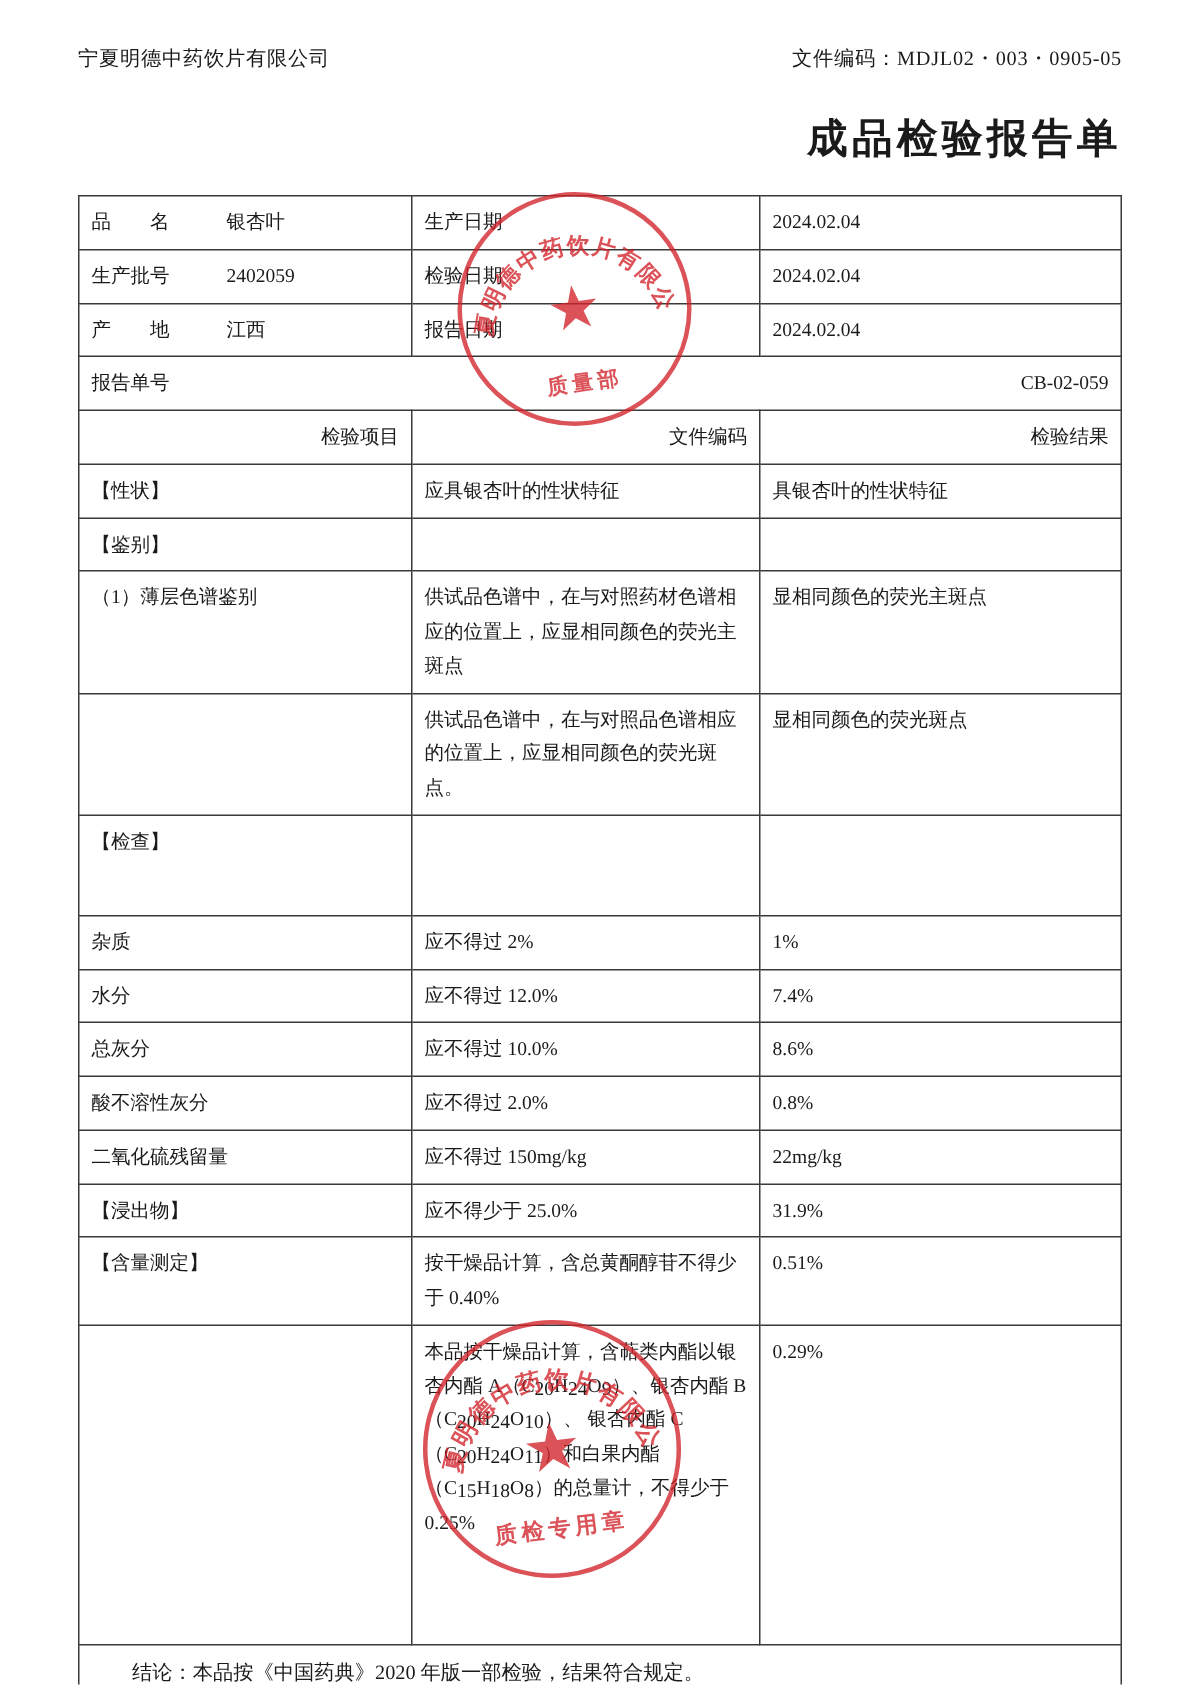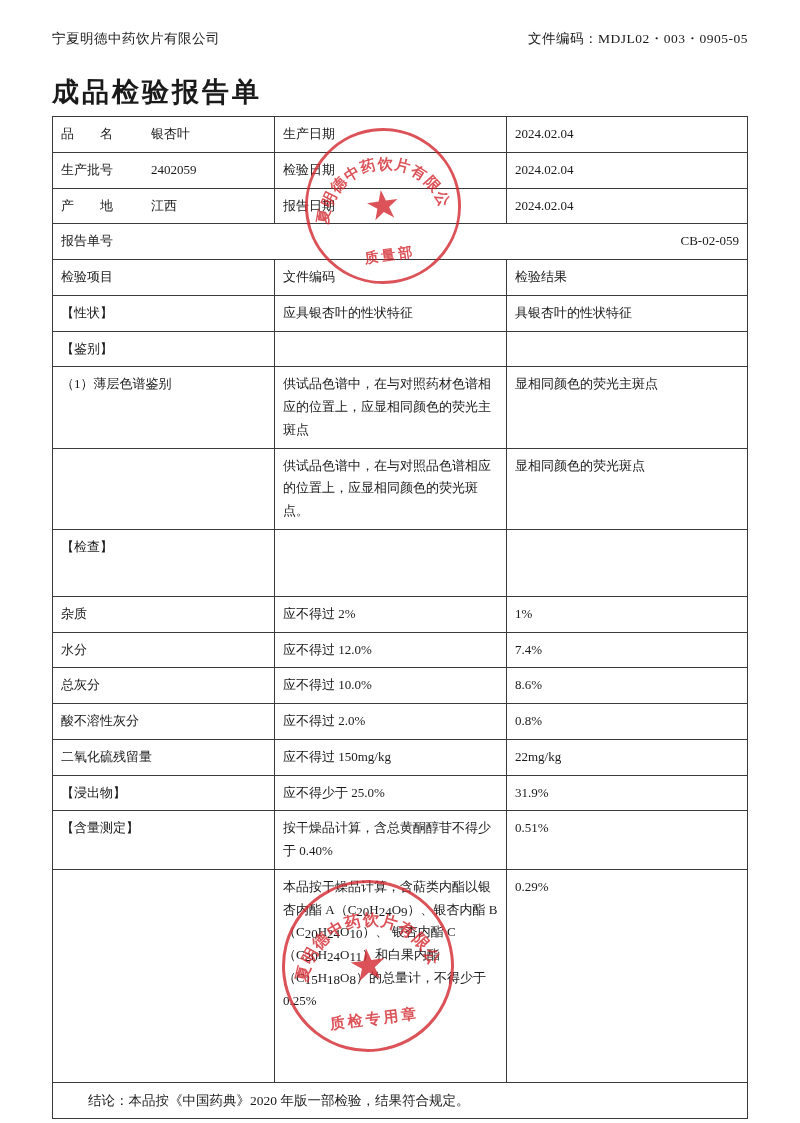--- a/index.html
+++ b/index.html
@@ -26,45 +26,45 @@
   .header-row {
     display: flex;
     justify-content: space-between;
     align-items: flex-end;
     font-size: 13.5px;
     letter-spacing: .5px;
   }
   .header-left { font-family: "Liberation Serif", serif; }
   .header-right { font-family: "Liberation Serif", serif; }
   .doc-title {
-    text-align: left;
+    text-align: right;
     font-size: 27px;
     font-weight: bold;
     letter-spacing: 3px;
     margin-top: 26px;
-    margin-bottom: 6px;
+    margin-bottom: 20px;
     font-family: "Liberation Serif", "DejaVu Serif", serif;
   }
   
   table.main {
     border-collapse: collapse;
     width: 100%;
     font-size: 13px;
     table-layout: fixed;
   }
   table.main td {
     border: 1px solid #3a3a3a;
     padding: 6px 8px;
     vertical-align: top;
     line-height: 1.75;
   }
   .col-item { width: 222px; }
   .col-std  { width: 232px; }
   .col-res  { }
-  .th-center { text-align: left; }
+  .th-center { text-align: right; }
   .blank-tall { height: 54px; }
   sub { font-size: 13px; vertical-align: baseline; position: relative; top: 2px; }
   .concl {
     padding: 8px 10px 8px 10px;
     line-height: 1.9;
     font-size: 13.5px;
   }
   .concl-indent { text-indent: 2em; }
   
   .stamp {

